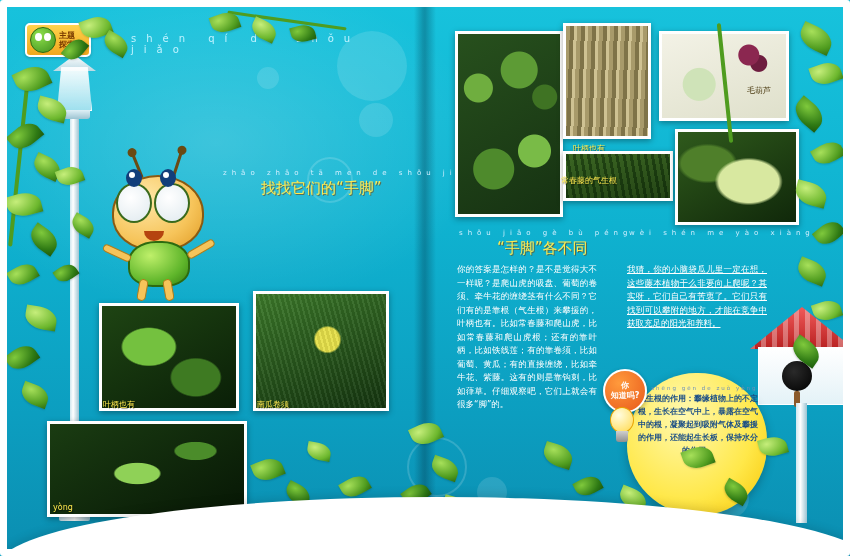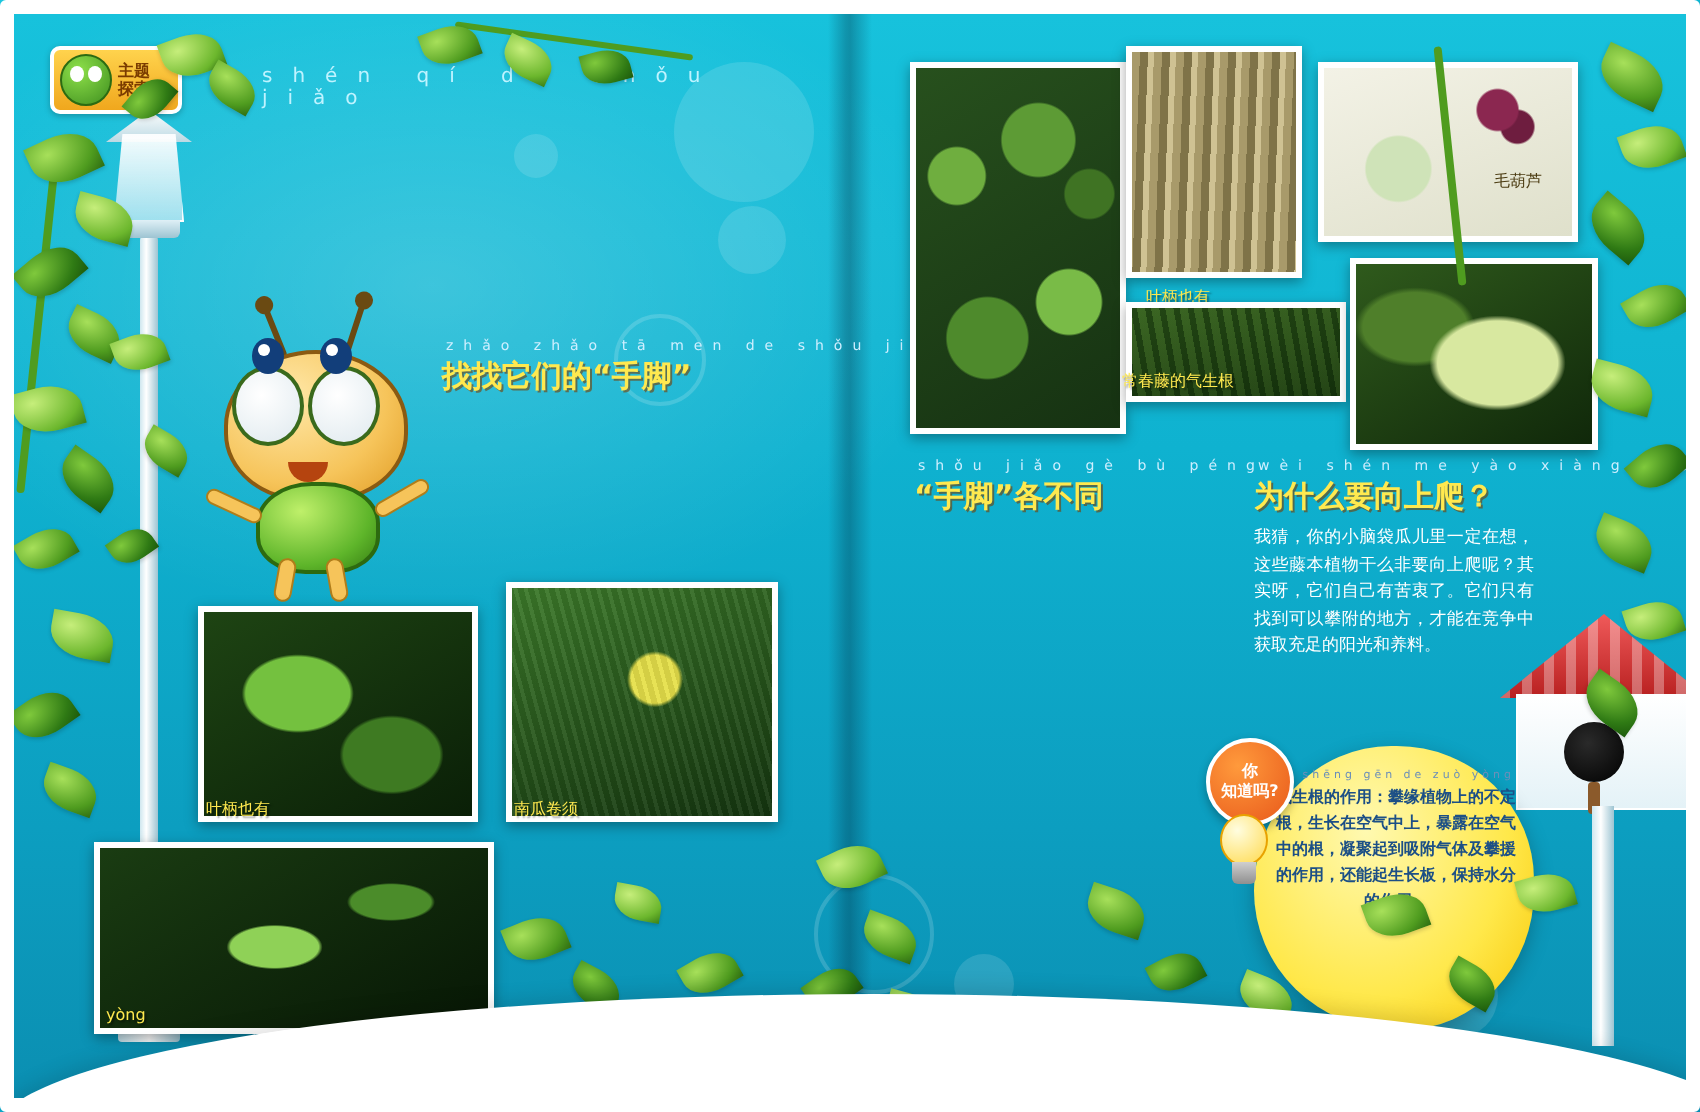--- a/index.html
+++ b/index.html
@@ -180,23 +180,24 @@
   }
   .title-main .q { color: #c7f26a; }
   .title-sub {
     position: absolute; left: 8px; top: 82px; width: 230px;
     font-size: 10px; line-height: 15px; color: #d8f6ff;
   }
 
   
   .h-sec {
     position: absolute;
-    font-size: 15px; font-weight: bold; color: #ffe94f;
+    font-size: 15px; font-weight: normal; color: #ffe94f;
     text-shadow: 1px 1px 0 rgba(120,60,0,0.6);
     white-space: nowrap;
+    margin-left: 40px;
   }
   .h-pinyin {
     position: absolute; font-size: 7px; color: #cfefff; letter-spacing: 5px; white-space: nowrap;
   }
 
   
   .body-col {
     position: absolute;
     font-size: 8.5px;
     line-height: 13.5px;
@@ -377,24 +378,24 @@
 
     <div class="title-block">
       <div class="title-pinyin">shén  qí  de      shǒu    jiǎo</div>
     </div>
 
     <div class="h-pinyin" style="left:216px;top:162px;">zhǎo  zhǎo  tā  men  de   shǒu  jiǎo</div>
     <div class="h-sec" style="left:214px;top:172px;">找找它们的“手脚”</div>
 
     <div class="h-pinyin" style="left:452px;top:222px;">shǒu  jiǎo  gè  bù  péng</div>
     <div class="h-sec" style="left:450px;top:232px;">“手脚”各不同</div>
+    <div class="body-col" style="left:450px;top:256px;width:140px;height:200px;overflow:hidden;">你的答案是怎样的？是不是觉得大不一样呢？是爬山虎的吸盘、葡萄的卷须、牵牛花的缠绕茎有什么不同？它们有的是靠根（气生根）来攀援的，叶柄也有。比如常春藤和爬山虎，比如常春藤和爬山虎根；还有的靠叶柄，比如铁线莲；有的靠卷须，比如葡萄、黄瓜；有的直接缠绕，比如牵牛花、紫藤。这有的则是靠钩刺，比如葎草。仔细观察吧，它们上就会有很多“脚”的。</div>
 
     <div class="h-pinyin" style="left:622px;top:222px;">wèi  shén  me  yào  xiàng  shàng  pá</div>
-    <div class="h-sec" style="left:620px;top:232px;">为什么要向上爬？</div>
-    <div class="body-col" style="left:620px;top:256px;width:140px;height:100px;overflow:hidden;">我猜，你的小脑袋瓜儿里一定在想，这些藤本植物干么非要向上爬呢？其实呀，它们自己有苦衷了。它们只有找到可以攀附的地方，才能在竞争中获取充足的阳光和养料。</div>
+    <div class="body-col" style="left:620px;top:256px;width:140px;height:100px;overflow:hidden;text-decoration:underline;">我猜，你的小脑袋瓜儿里一定在想，这些藤本植物干么非要向上爬呢？其实呀，它们自己有苦衷了。它们只有找到可以攀附的地方，才能在竞争中获取充足的阳光和养料。</div>
 
     <div class="mascot">
       <div class="m-ant l"></div>
       <div class="m-ant r"></div>
       <div class="m-head"></div>
       <div class="m-eye l"></div>
       <div class="m-eye r"></div>
       <div class="m-pupil l"></div>
       <div class="m-pupil r"></div>
       <div class="m-mouth"></div>
@@ -416,21 +417,21 @@
 
     <div class="photo tx-ivy" style="left:448px;top:24px;width:108px;height:186px;"></div>
 
     <div class="photo tx-bark" style="left:556px;top:16px;width:88px;height:116px;"></div>
     <div class="cap" style="left:566px;top:136px;">叶柄也有</div>
 
     <div class="photo tx-bot" style="left:652px;top:24px;width:130px;height:90px;"></div>
     <div class="cap" style="left:740px;top:78px;color:#4a3a10;text-shadow:none;">毛葫芦</div>
 
     <div class="photo tx-roots" style="left:556px;top:144px;width:110px;height:50px;"></div>
-    <div class="cap" style="left:554px;top:178px;">常春藤的气生根</div>
+    <div class="cap" style="left:554px;top:168px;">常春藤的气生根</div>
 
     <div class="photo tx-pitcher" style="left:668px;top:122px;width:124px;height:96px;"></div>
 
     <div class="tip-bubble"></div>
     <div class="tip-text">
       <span class="py">qì  shēng  gēn  de  zuò  yòng</span>
       <span>气生根的作用：攀缘植物上的不定根，生长在空气中上，暴露在空气中的根，凝聚起到吸附气体及攀援的作用，还能起生长板，保持水分的作用。</span>
     </div>
     <div class="tip-badge">
       <span>你</span>

